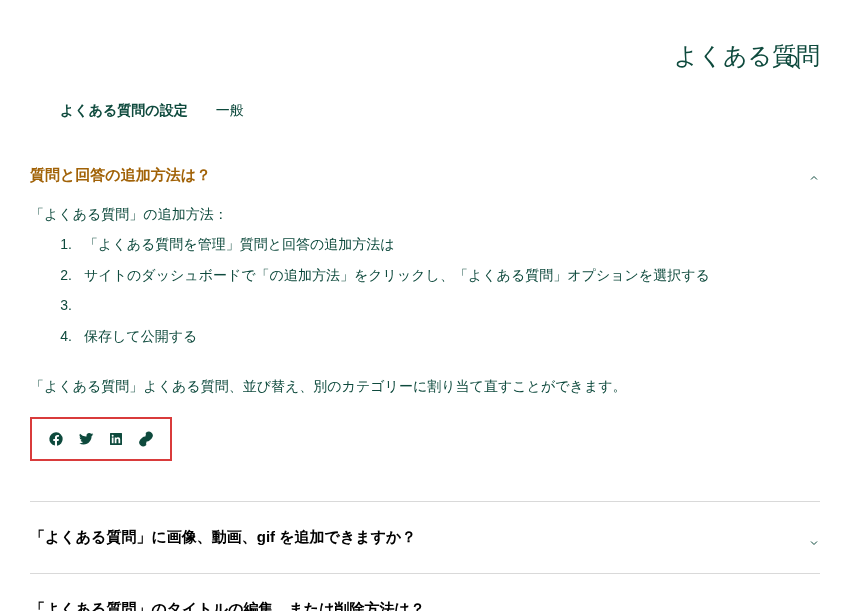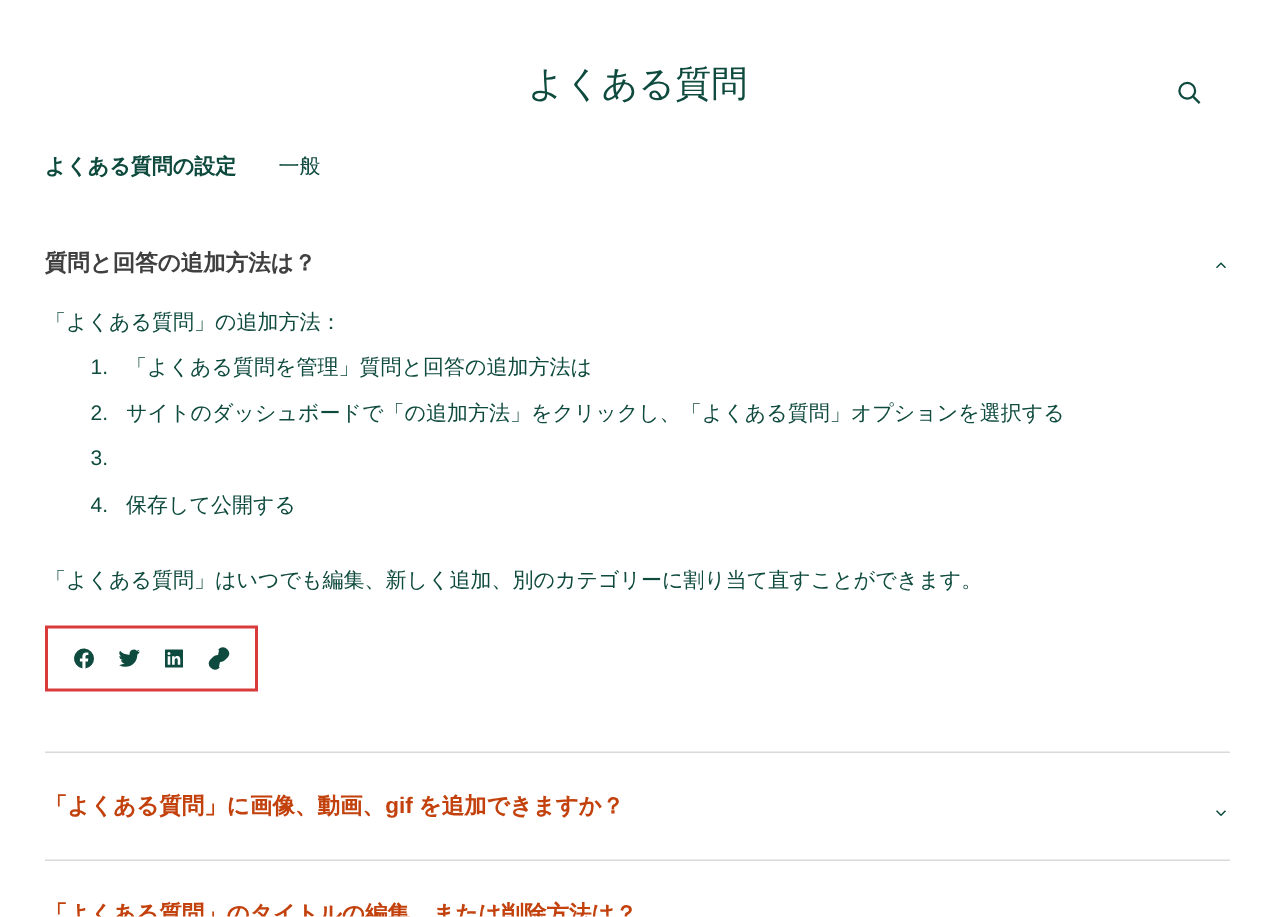--- a/index.html
+++ b/index.html
@@ -8,56 +8,57 @@
     background: #ffffff;
     color: #0e4a3d;
     width: 850px;
     height: 611px;
   }
   .page {
     padding: 40px 30px 0 30px;
     position: relative;
   }
   .title {
-    text-align: center;
+    text-align: right;
     font-size: 24px;
     font-weight: 400;
     color: #0e4a3d;
     margin-bottom: 30px;
   }
   .search-icon {
     position: absolute;
     top: 53px;
     right: 48px;
     width: 18px;
     height: 18px;
     cursor: pointer;
   }
   .search-icon svg { width: 100%; height: 100%; stroke: #0e4a3d; }
   .tabs {
     display: flex;
     gap: 28px;
     margin-bottom: 28px;
+    margin-left: 30px;
   }
   .tab {
     font-size: 14px;
     cursor: pointer;
     padding-bottom: 4px;
   }
   .tab.active { font-weight: 700; }
   .accordion-item { width: 100%; }
   .accordion-header {
     display: flex;
     justify-content: space-between;
     align-items: center;
     padding: 14px 0;
     cursor: pointer;
     font-size: 15px;
     font-weight: 700;
-    color: #404040;
+    color: #a16207;
   }
   .chevron { width: 12px; height: 12px; }
   .chevron svg { width: 100%; height: 100%; stroke: #0e4a3d; stroke-width: 2; fill: none; }
   .accordion-body {
     padding: 4px 0 20px 0;
     font-size: 14px;
     color: #0e4a3d;
     line-height: 1.6;
   }
   .intro-line { margin-bottom: 2px; }
@@ -82,21 +83,21 @@
   }
   .social-row-wrap .sicon svg { width: 100%; height: 100%; fill: #0e4a3d; }
   .divider { border: none; border-top: 1px solid #d9d9d9; margin: 8px 0 0 0; }
   .closed-q {
     display: flex;
     justify-content: space-between;
     align-items: flex-end;
     padding: 26px 0;
     font-size: 15px;
     font-weight: 700;
-    color: #c2410c;
+    color: #000000;
     cursor: pointer;
     border-bottom: 1px solid #d9d9d9;
   }
 </style>
 </head>
 <body>
 
 <div class="page">
 
   <h1 class="title">よくある質問</h1>
@@ -134,21 +135,21 @@
             <span>サイトのダッシュボードで「の追加方法」をクリックし、「よくある質問」オプションを選択する</span>
           </li>
         <li>
             <span class="num">3.</span>
           </li>
         <li>
             <span class="num">4.</span>
             <span>保存して公開する</span>
           </li>
       </ol>
-      <p class="outro-line">「よくある質問」はいつでも編集、新しく追加、別のカテゴリーに割り当て直すことができます。</p>
+      <p class="outro-line">「よくある質問」よくある質問、並び替え、別のカテゴリーに割り当て直すことができます。</p>
 
       <div class="social-row-wrap">
         <span class="sicon">
           <svg viewBox="0 0 24 24">
               <path d="M22 12a10 10 0 10-11.6 9.9v-7h-2.5v-2.9h2.5V9.8c0-2.5 1.5-3.9 3.8-3.9 1.1 0 2.2.2 2.2.2v2.5h-1.3c-1.2 0-1.6.8-1.6 1.6v1.9h2.8l-.4 2.9h-2.4v7A10 10 0 0022 12z"></path>
             </svg>
         </span>
         <span class="sicon">
           <svg viewBox="0 0 24 24">
               <path d="M23 4.9a8.3 8.3 0 01-2.4.7 4.2 4.2 0 001.8-2.3 8.4 8.4 0 01-2.6 1 4.2 4.2 0 00-7.1 3.8A11.9 11.9 0 013 4.3a4.2 4.2 0 001.3 5.6 4.2 4.2 0 01-1.9-.5v.1a4.2 4.2 0 003.4 4.1 4.2 4.2 0 01-1.9.1 4.2 4.2 0 003.9 2.9A8.4 8.4 0 012 18.4a11.9 11.9 0 006.4 1.9c7.7 0 11.9-6.4 11.9-11.9v-.5A8.5 8.5 0 0023 4.9z"></path>

